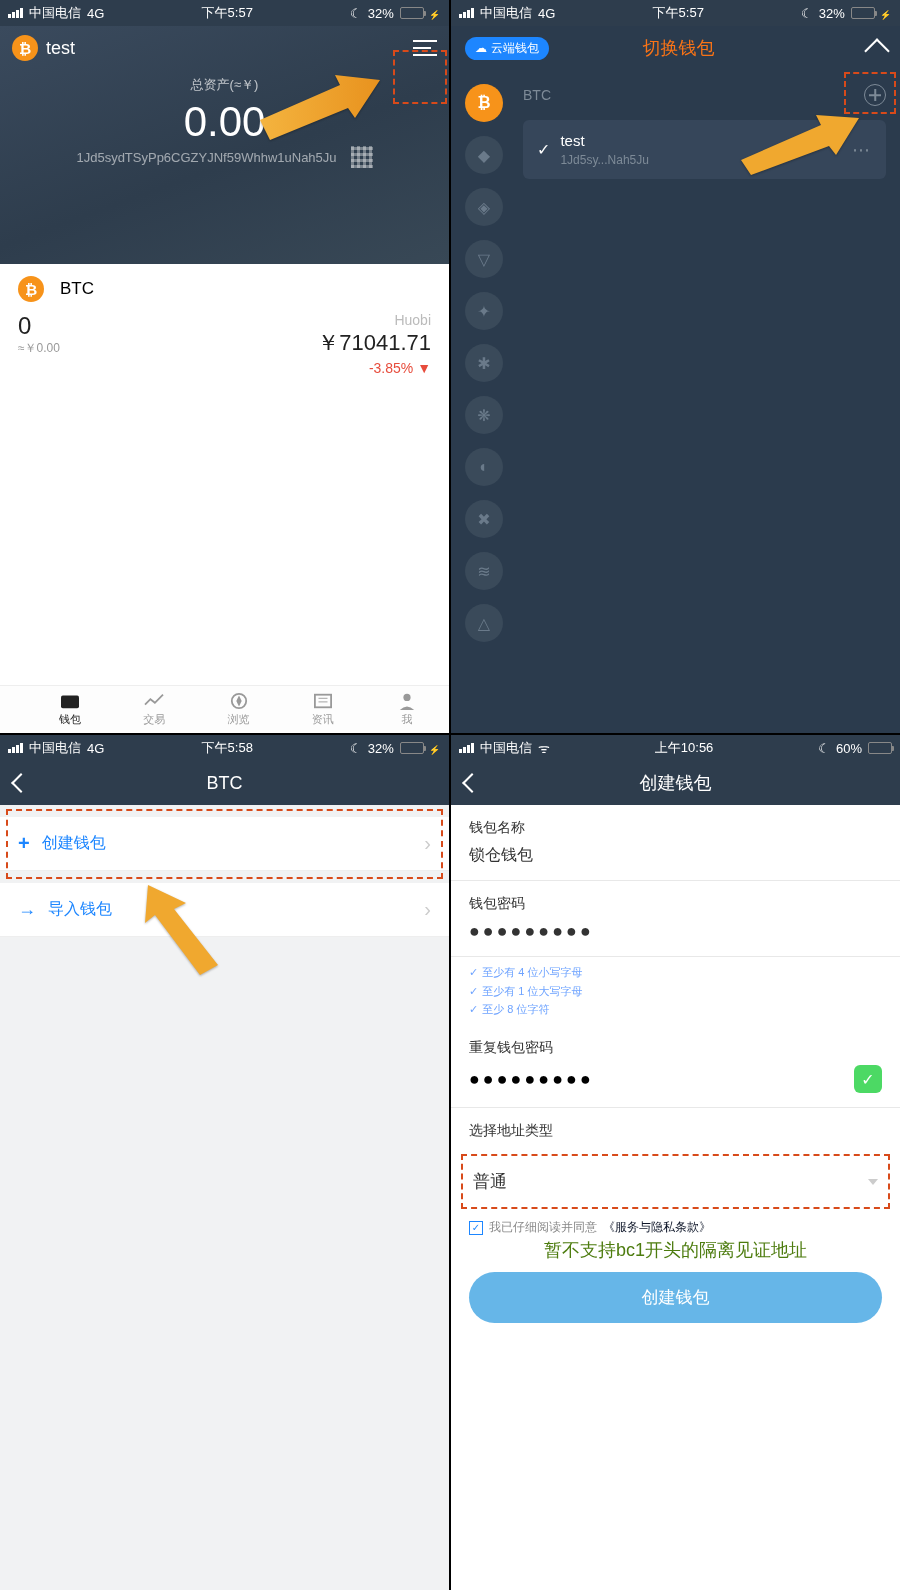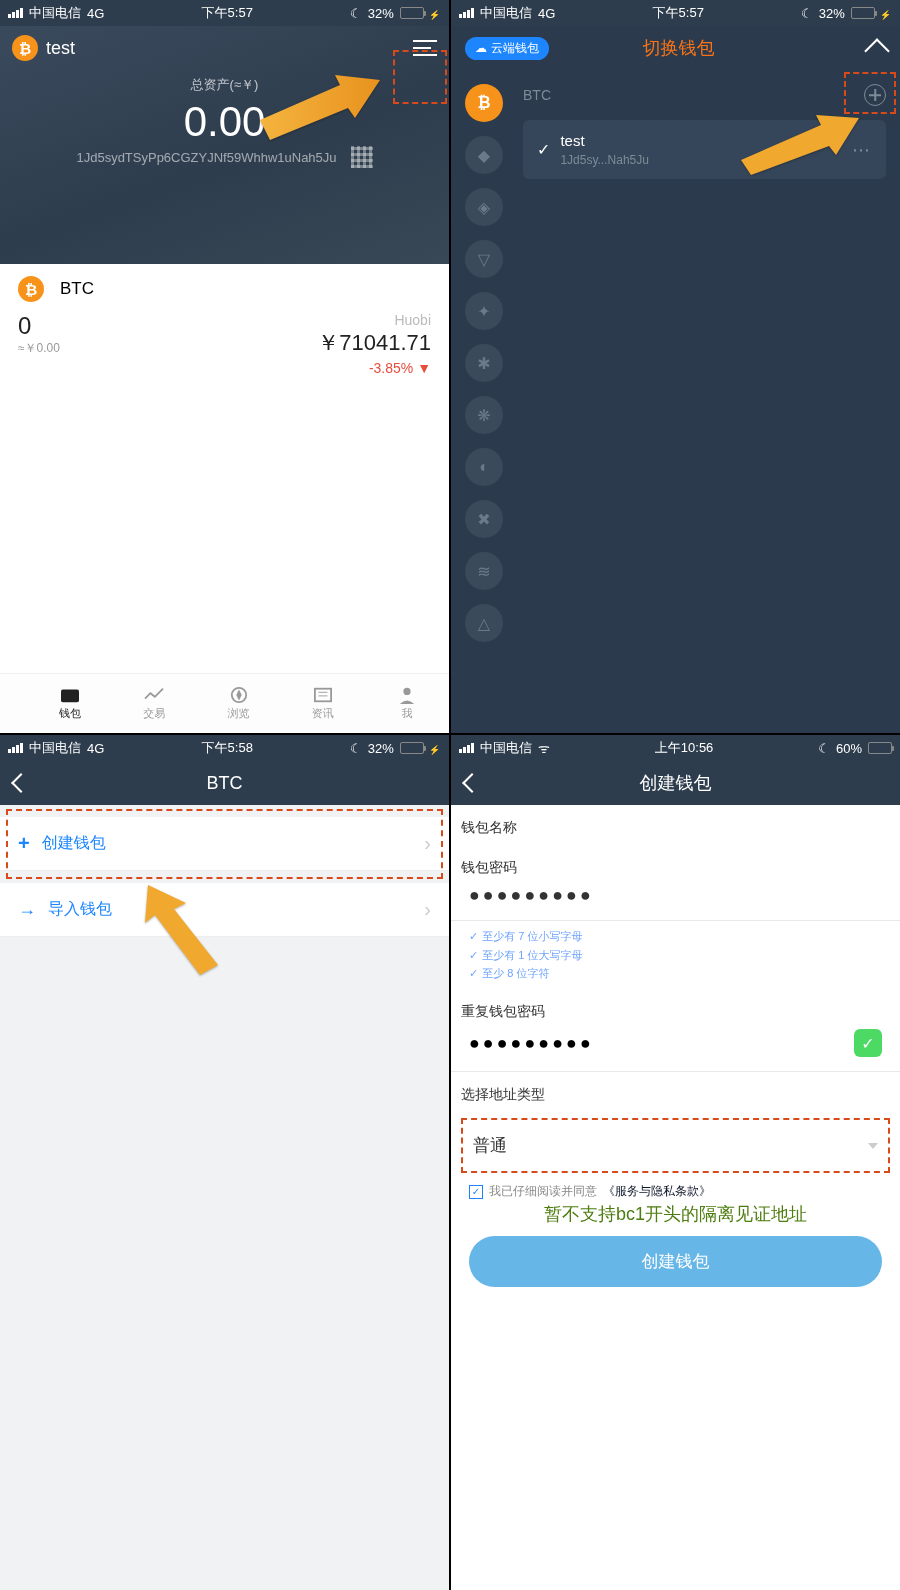--- a/index.html
+++ b/index.html
@@ -31,21 +31,21 @@
 .s1-addr{display:flex;align-items:center;justify-content:center;gap:14px;font-size:13px;color:rgba(255,255,255,.55);}
 .qr-mini{width:22px;height:22px;display:inline-block;background:repeating-linear-gradient(90deg,rgba(255,255,255,.35) 0 3px,transparent 3px 6px),repeating-linear-gradient(0deg,rgba(255,255,255,.35) 0 3px,transparent 3px 6px);}
 .s1-card{padding:12px 18px;}
 .s1-card-top{display:flex;align-items:center;gap:8px;font-size:17px;}
 .s1-card-row{display:flex;justify-content:space-between;align-items:flex-start;margin-top:10px;}
 .qty{font-size:24px;color:#222;}
 .sub{font-size:12px;color:#999;}
 .price{font-size:22px;color:#222;}
 .src{font-size:14px;color:#bbb;text-align:right;}
 .delta{font-size:14px;color:#e74c3c;text-align:right;margin-top:2px;}
-.tabbar{position:absolute;bottom:0;left:0;right:0;height:60px;border-top:1px solid #eee;display:flex;background:#fdfdfd;padding-left:28px;}
+.tabbar{position:absolute;bottom:0;left:0;right:0;height:48px;border-top:1px solid #eee;display:flex;background:#fdfdfd;padding-left:28px;}
 .tab{flex:1;display:flex;flex-direction:column;align-items:center;justify-content:center;gap:2px;font-size:11px;color:#999;}
 .tab.active{color:#222;}
 .tab svg{width:22px;height:18px;}
 
 
 .s2{background:#2b3b4d;height:100%;color:#b8c2cc;position:relative;}
 .s2-hdr{height:44px;display:flex;align-items:center;padding:0 14px;justify-content:space-between;}
 .cloud-tag{background:#1d86ff;color:#fff;font-size:12px;padding:3px 10px;border-radius:12px;display:inline-flex;align-items:center;gap:4px;}
 .s2-title{color:#f97316;font-size:18px;flex:1;text-align:center;margin-left:-60px;}
 .chev-up{width:18px;height:18px;border-left:2px solid #fff;border-top:2px solid #fff;transform:rotate(45deg);margin-top:6px;}
@@ -68,21 +68,21 @@
 
 .s3{background:#f1f2f3;height:100%;position:relative;}
 .s3-hdr{background:#2e3d4d;color:#fff;height:44px;display:flex;align-items:center;justify-content:center;font-size:18px;position:relative;}
 .back{position:absolute;left:14px;width:14px;height:14px;border-left:2px solid #fff;border-bottom:2px solid #fff;transform:rotate(45deg);}
 .opt{background:#fff;height:54px;display:flex;align-items:center;padding:0 18px;font-size:16px;color:#1d86ff;gap:12px;border-bottom:1px solid #eee;}
 .opt .arr{margin-left:auto;color:#ccc;font-size:20px;}
 .gap12{height:12px;}
 
 
 .s4{background:#fff;height:100%;position:relative;}
-.lbl{font-size:14px;color:#333;padding:14px 10px 8px;}
+.lbl{font-size:14px;color:#333;padding:14px 18px 8px;}
 .inp{border-bottom:1px solid #e8e8e8;padding:0 18px 14px;font-size:16px;color:#333;}
 .dots{letter-spacing:3px;font-size:18px;}
 .rules{padding:6px 18px;font-size:11px;color:#999;line-height:1.7;}
 .rules span{color:#6ea3ff;margin-right:4px;}
 .inp-ok{display:flex;align-items:center;justify-content:space-between;padding:0 18px 14px;border-bottom:1px solid #e8e8e8;}
 .ok-badge{width:28px;height:28px;background:#4cd964;border-radius:6px;display:flex;align-items:center;justify-content:center;color:#fff;font-size:16px;}
 .sel-row{border:2px dashed #d84a1a;margin:6px 10px 0;padding:14px 10px;display:flex;justify-content:space-between;align-items:center;font-size:17px;color:#333;}
 .tri{width:0;height:0;border-left:5px solid transparent;border-right:5px solid transparent;border-top:6px solid #ccc;}
 .agree{display:flex;align-items:center;gap:6px;font-size:12px;color:#888;margin:10px 18px 0;}
 .agree .cb{width:14px;height:14px;border:1px solid #1d86ff;display:inline-flex;align-items:center;justify-content:center;color:#1d86ff;font-size:10px;}
@@ -331,24 +331,25 @@
           <span class="moon"></span>
           <span>60%</span>
           <span class="batt"><span class="batt-in" style="width:60%;background:#fff"></span></span>
         </div>
  </div>
  <div class="s3-hdr">
         <span class="back"></span>
   <span>创建钱包</span>
       </div>
  <div class="lbl">钱包名称</div>
+ <div class="inp">锁仓钱包</div>
  <div class="lbl">钱包密码</div>
  <div class="inp dots">●●●●●●●●●</div>
  <div class="rules">
-  <div><span>✓</span><span>至少有 7 位小写字母</span></div>
+  <div><span>✓</span><span>至少有 4 位小写字母</span></div>
   <div><span>✓</span><span>至少有 1 位大写字母</span></div>
   <div><span>✓</span><span>至少 8 位字符</span></div>
  </div>
  <div class="lbl">重复钱包密码</div>
  <div class="inp-ok">
   <span class="dots">●●●●●●●●●</span>
   <span class="ok-badge">✓</span>
  </div>
  <div class="lbl">选择地址类型</div>
  <div class="sel-row">

